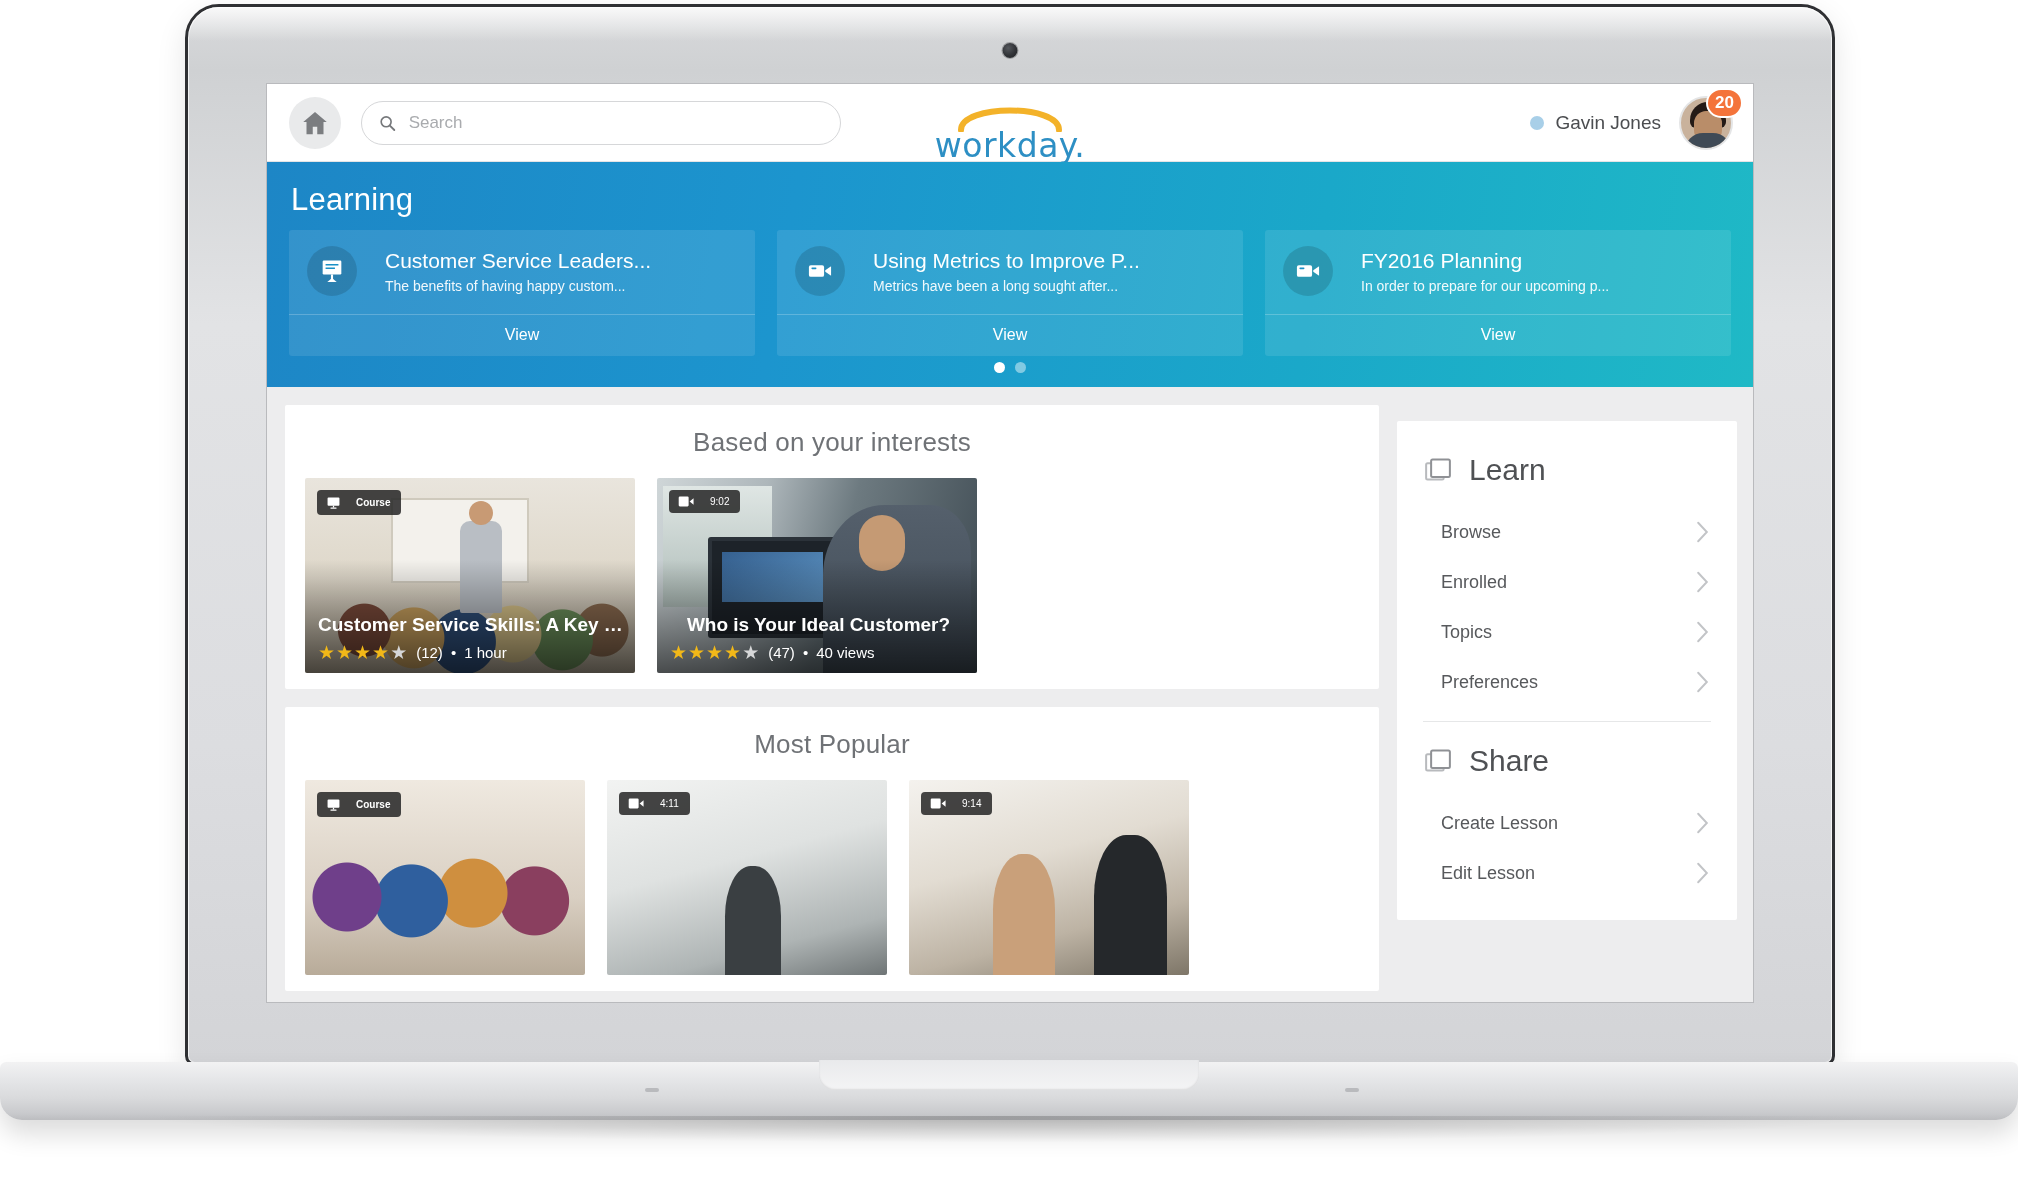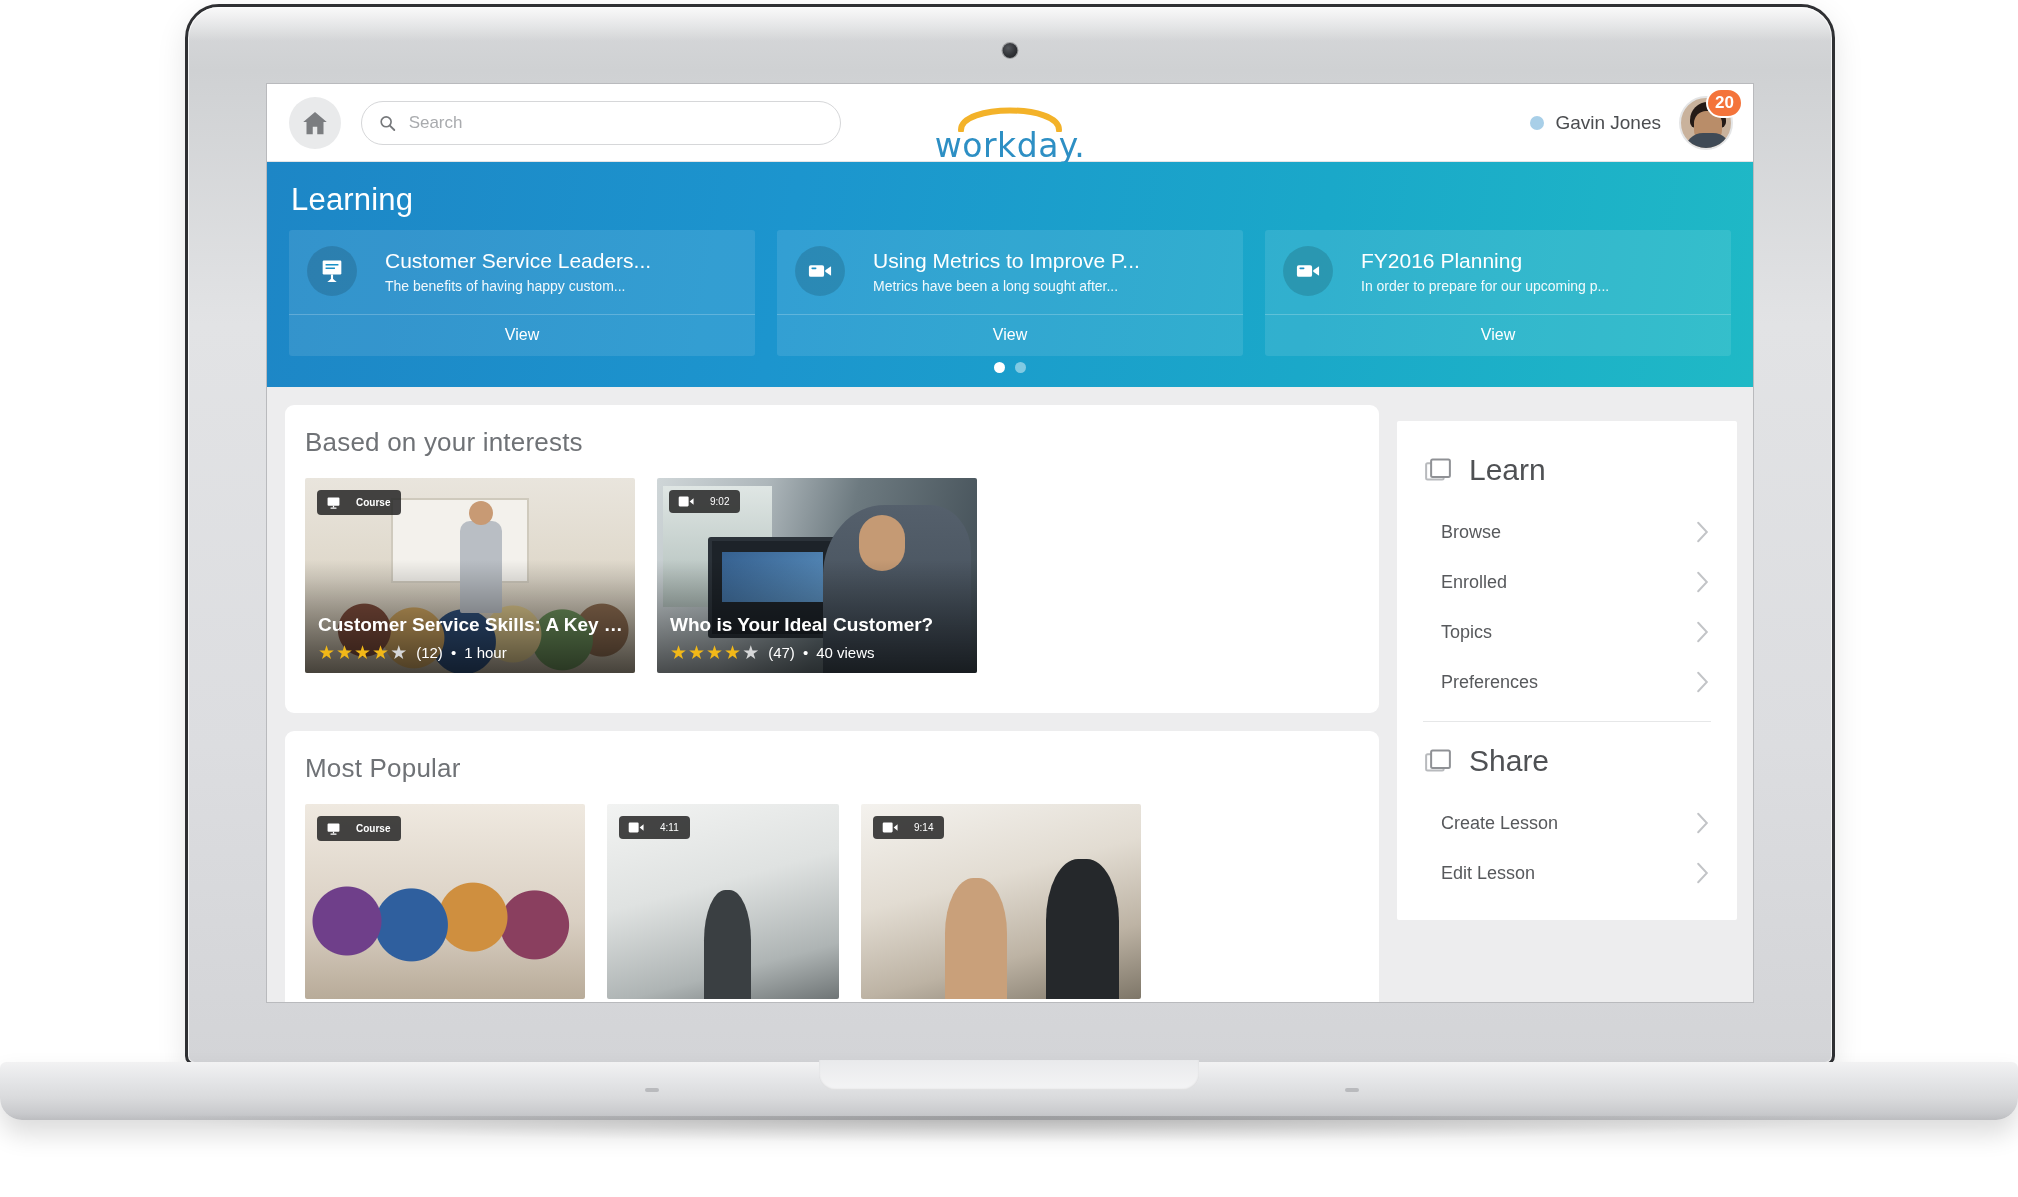--- a/index.html
+++ b/index.html
@@ -137,21 +137,21 @@
   }
   .hero-dots { position:absolute; left:50%; transform:translateX(-50%); bottom:14px; display:flex; gap:10px; }
   .hero-dots i { width:11px; height:11px; border-radius:50%; background:rgba(255,255,255,.45); display:block; cursor:pointer; }
   .hero-dots i.on { background:#ffffff; }
 
   
   .content { display:flex; gap:18px; padding:18px 16px 0 18px; }
   .col-main { flex:1 1 auto; min-width:0; }
   .col-side { flex:0 0 340px;margin-top:16px; }
 
-  .panel { background:#fff; border-radius:9px; padding:22px 20px 40px; }
+  .panel { background:#fff; border-radius:2px; padding:22px 20px 16px;text-align:center; }
   .panel + .panel { margin-top:18px; }
   .panel-title { font-size:26px; color:#6f7276; font-weight:400; margin-bottom:20px; letter-spacing:.2px; }
 
   .tile-row { display:flex; gap:22px; }
   .tile {
     position:relative; width:330px; height:195px; border-radius:2px; overflow:hidden;
     cursor:pointer; flex:0 0 auto;
   }
   .tile.wide { width:320px; }
   .tile-img { position:absolute; inset:0; }
@@ -407,21 +407,21 @@
               <div class="pill">
                 <svg width="15" height="15" viewBox="0 0 24 24">
                   <rect x="2.5" y="4" width="19" height="13" rx="1.5" fill="#fff"></rect>
                   <rect x="11" y="17" width="2" height="3" fill="#fff"></rect>
                   <rect x="7" y="20" width="10" height="1.8" rx=".9" fill="#fff"></rect>
                 </svg>
                 <span>Course</span>
               </div>
             </div>
 
-            <div class="tile" style="width:232px">
+            <div class="tile" style="width:280px">
               <div class="tile-img ph-room">
                 <div class="sil"></div>
               </div>
               <div class="pill time">
                 <svg width="17" height="13" viewBox="0 0 24 18">
                   <rect x="1" y="2" width="14" height="14" rx="1.6" fill="#fff"></rect>
                   <path d="M16.4 9 22 4.4v9.2z" fill="#fff"></path>
                 </svg>
                 <span>4:11</span>
               </div>

